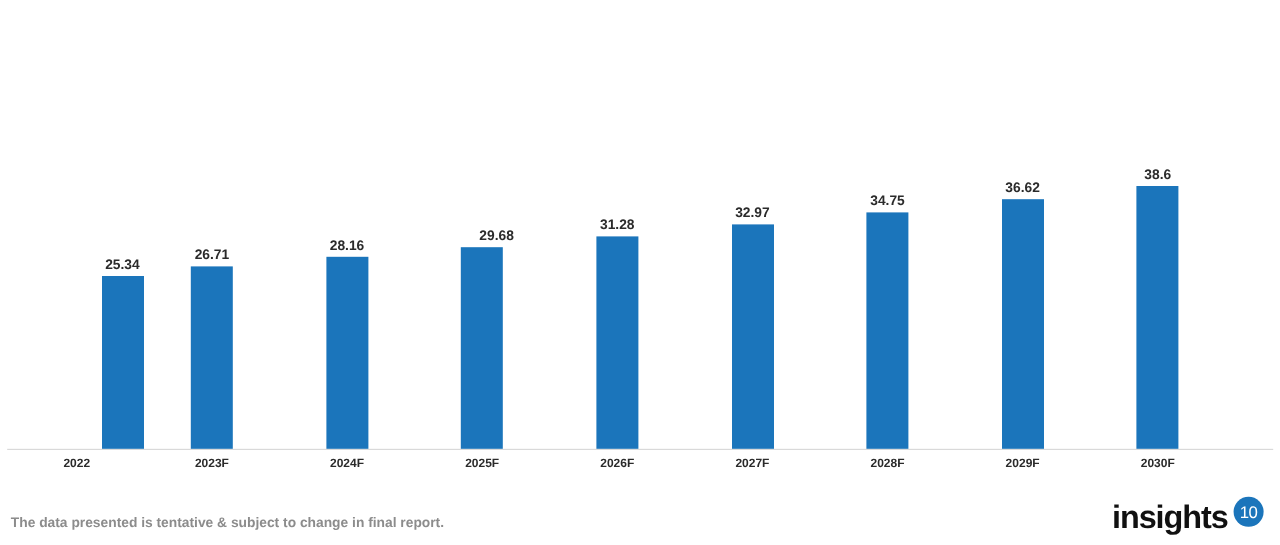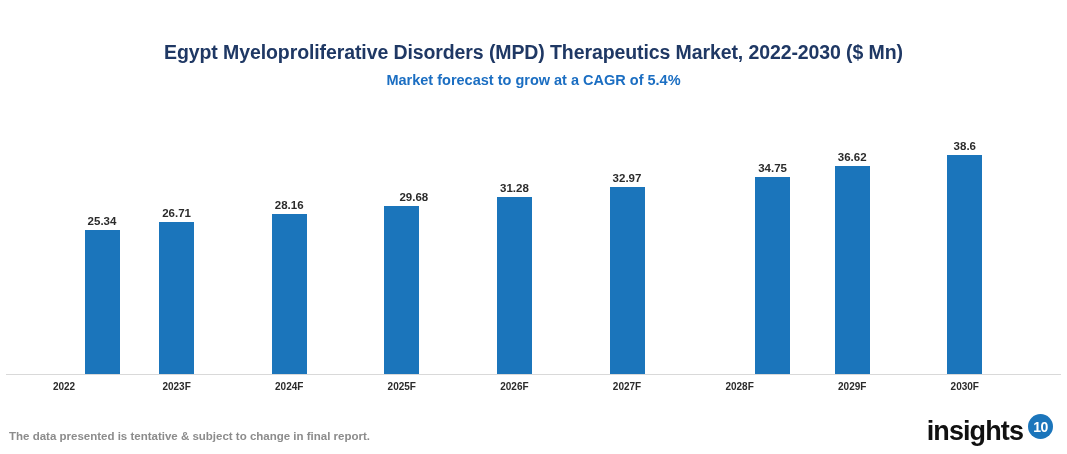--- a/index.html
+++ b/index.html
@@ -117,36 +117,32 @@
     line-height: 27px;
     margin-top: 10px;
   }
   .logo-badge {
     width: 25px;
     height: 25px;
     border-radius: 50%;
     background: #1b75bb;
     color: #ffffff;
     font-size: 14px;
-    font-weight: bold;
+    font-weight: normal;
     display: flex;
     align-items: center;
     justify-content: center;
     letter-spacing: -0.5px;
   }
 </style>
 </head>
 <body>
 
 <div id="page">
 
-  <div class="title-block">
-    <div class="chart-title">Egypt Myeloproliferative Disorders (MPD) Therapeutics Market, 2022-2030 ($ Mn)</div>
-    <div class="chart-subtitle">Market forecast to grow at a CAGR of 5.4%</div>
-  </div>
 
   <div class="plot" id="plot">
     <div class="axis-line"></div>
   <div class="bar-wrap" style="left: 46.5px; height: 141px; margin-left: 38px;">
         <div class="bar" style="height: 143.768px; background: rgb(27, 117, 187);"></div>
         <div class="bar-label" style="bottom: 146.768px;">25.34</div>
       </div>
       <div class="cat-label" style="left: 64px;">2022</div>
       <div class="bar-wrap" style="left: 159.1px; height: 151.541px;">
         <div class="bar" style="height: 151.541px; background: rgb(27, 117, 187);"></div>
@@ -166,21 +162,21 @@
       <div class="bar-wrap" style="left: 496.9px; height: 177.469px;">
         <div class="bar" style="height: 177.469px; background: rgb(27, 117, 187);"></div>
         <div class="bar-label" style="bottom: 180.469px;">31.28</div>
       </div>
       <div class="cat-label" style="left: 514.4px;">2026F</div>
       <div class="bar-wrap" style="left: 609.5px; height: 187.058px;">
         <div class="bar" style="height: 187.058px; background: rgb(27, 117, 187);"></div>
         <div class="bar-label" style="bottom: 190.058px;">32.97</div>
       </div>
       <div class="cat-label" style="left: 627px;">2027F</div>
-      <div class="bar-wrap" style="left: 722.1px; height: 197.157px; margin-left: 33px;">
+      <div class="bar-wrap" style="left: 722.1px; height: 197.157px;">
         <div class="bar" style="height: 197.157px; background: rgb(27, 117, 187);"></div>
         <div class="bar-label" style="bottom: 200.157px;">34.75</div>
       </div>
       <div class="cat-label" style="left: 739.6px;">2028F</div>
       <div class="bar-wrap" style="left: 834.7px; height: 207.766px;">
         <div class="bar" style="height: 207.766px; background: rgb(27, 117, 187);"></div>
         <div class="bar-label" style="bottom: 210.766px;">36.62</div>
       </div>
       <div class="cat-label" style="left: 852.2px;">2029F</div>
       <div class="bar-wrap" style="left: 947.3px; height: 219px;">

